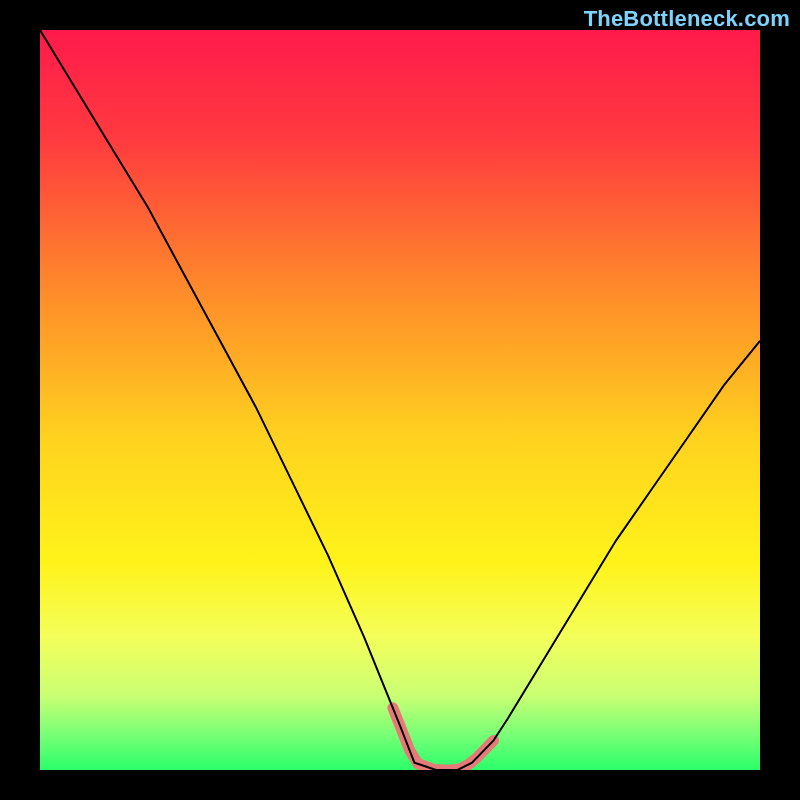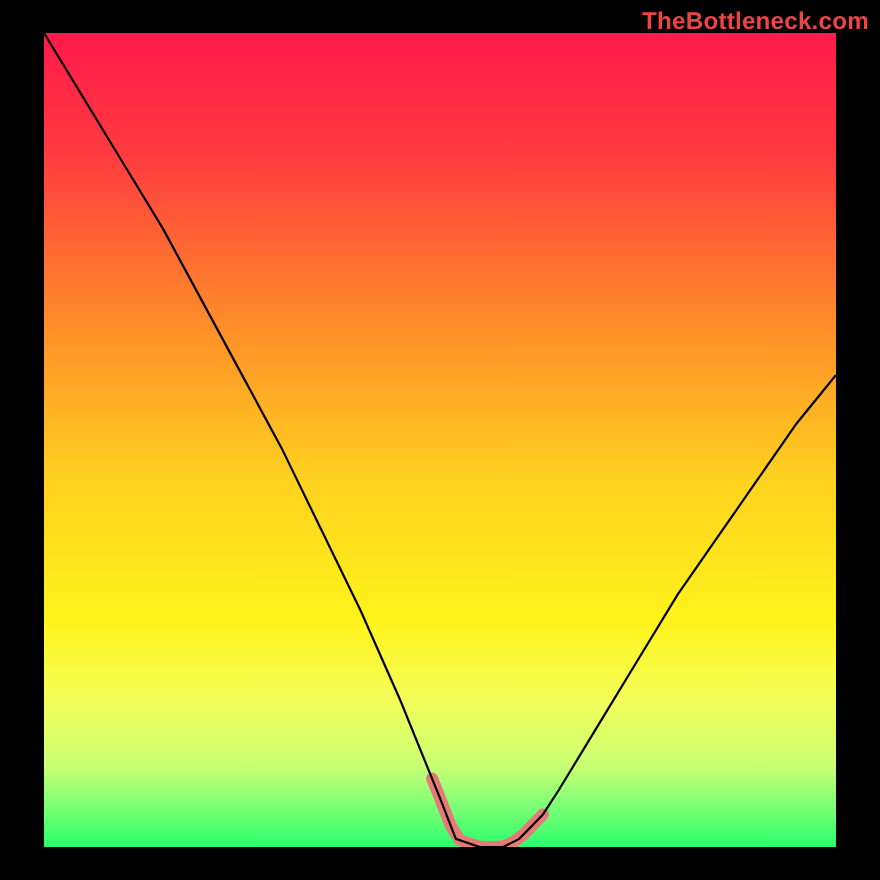--- a/index.html
+++ b/index.html
@@ -14,21 +14,21 @@
   .container {
     position: relative;
     width: 800px;
     height: 800px;
     background: #000;
   }
   .watermark {
     position: absolute;
     top: 6px;
     right: 10px;
-    color: #ef4444;
+    color: #7dd3fc;
     font-size: 22px;
     font-weight: bold;
     z-index: 10;
     letter-spacing: 0.2px;
   }
   .plot-area {
     position: absolute;
     left: 40px;
     top: 30px;
     width: 720px;

